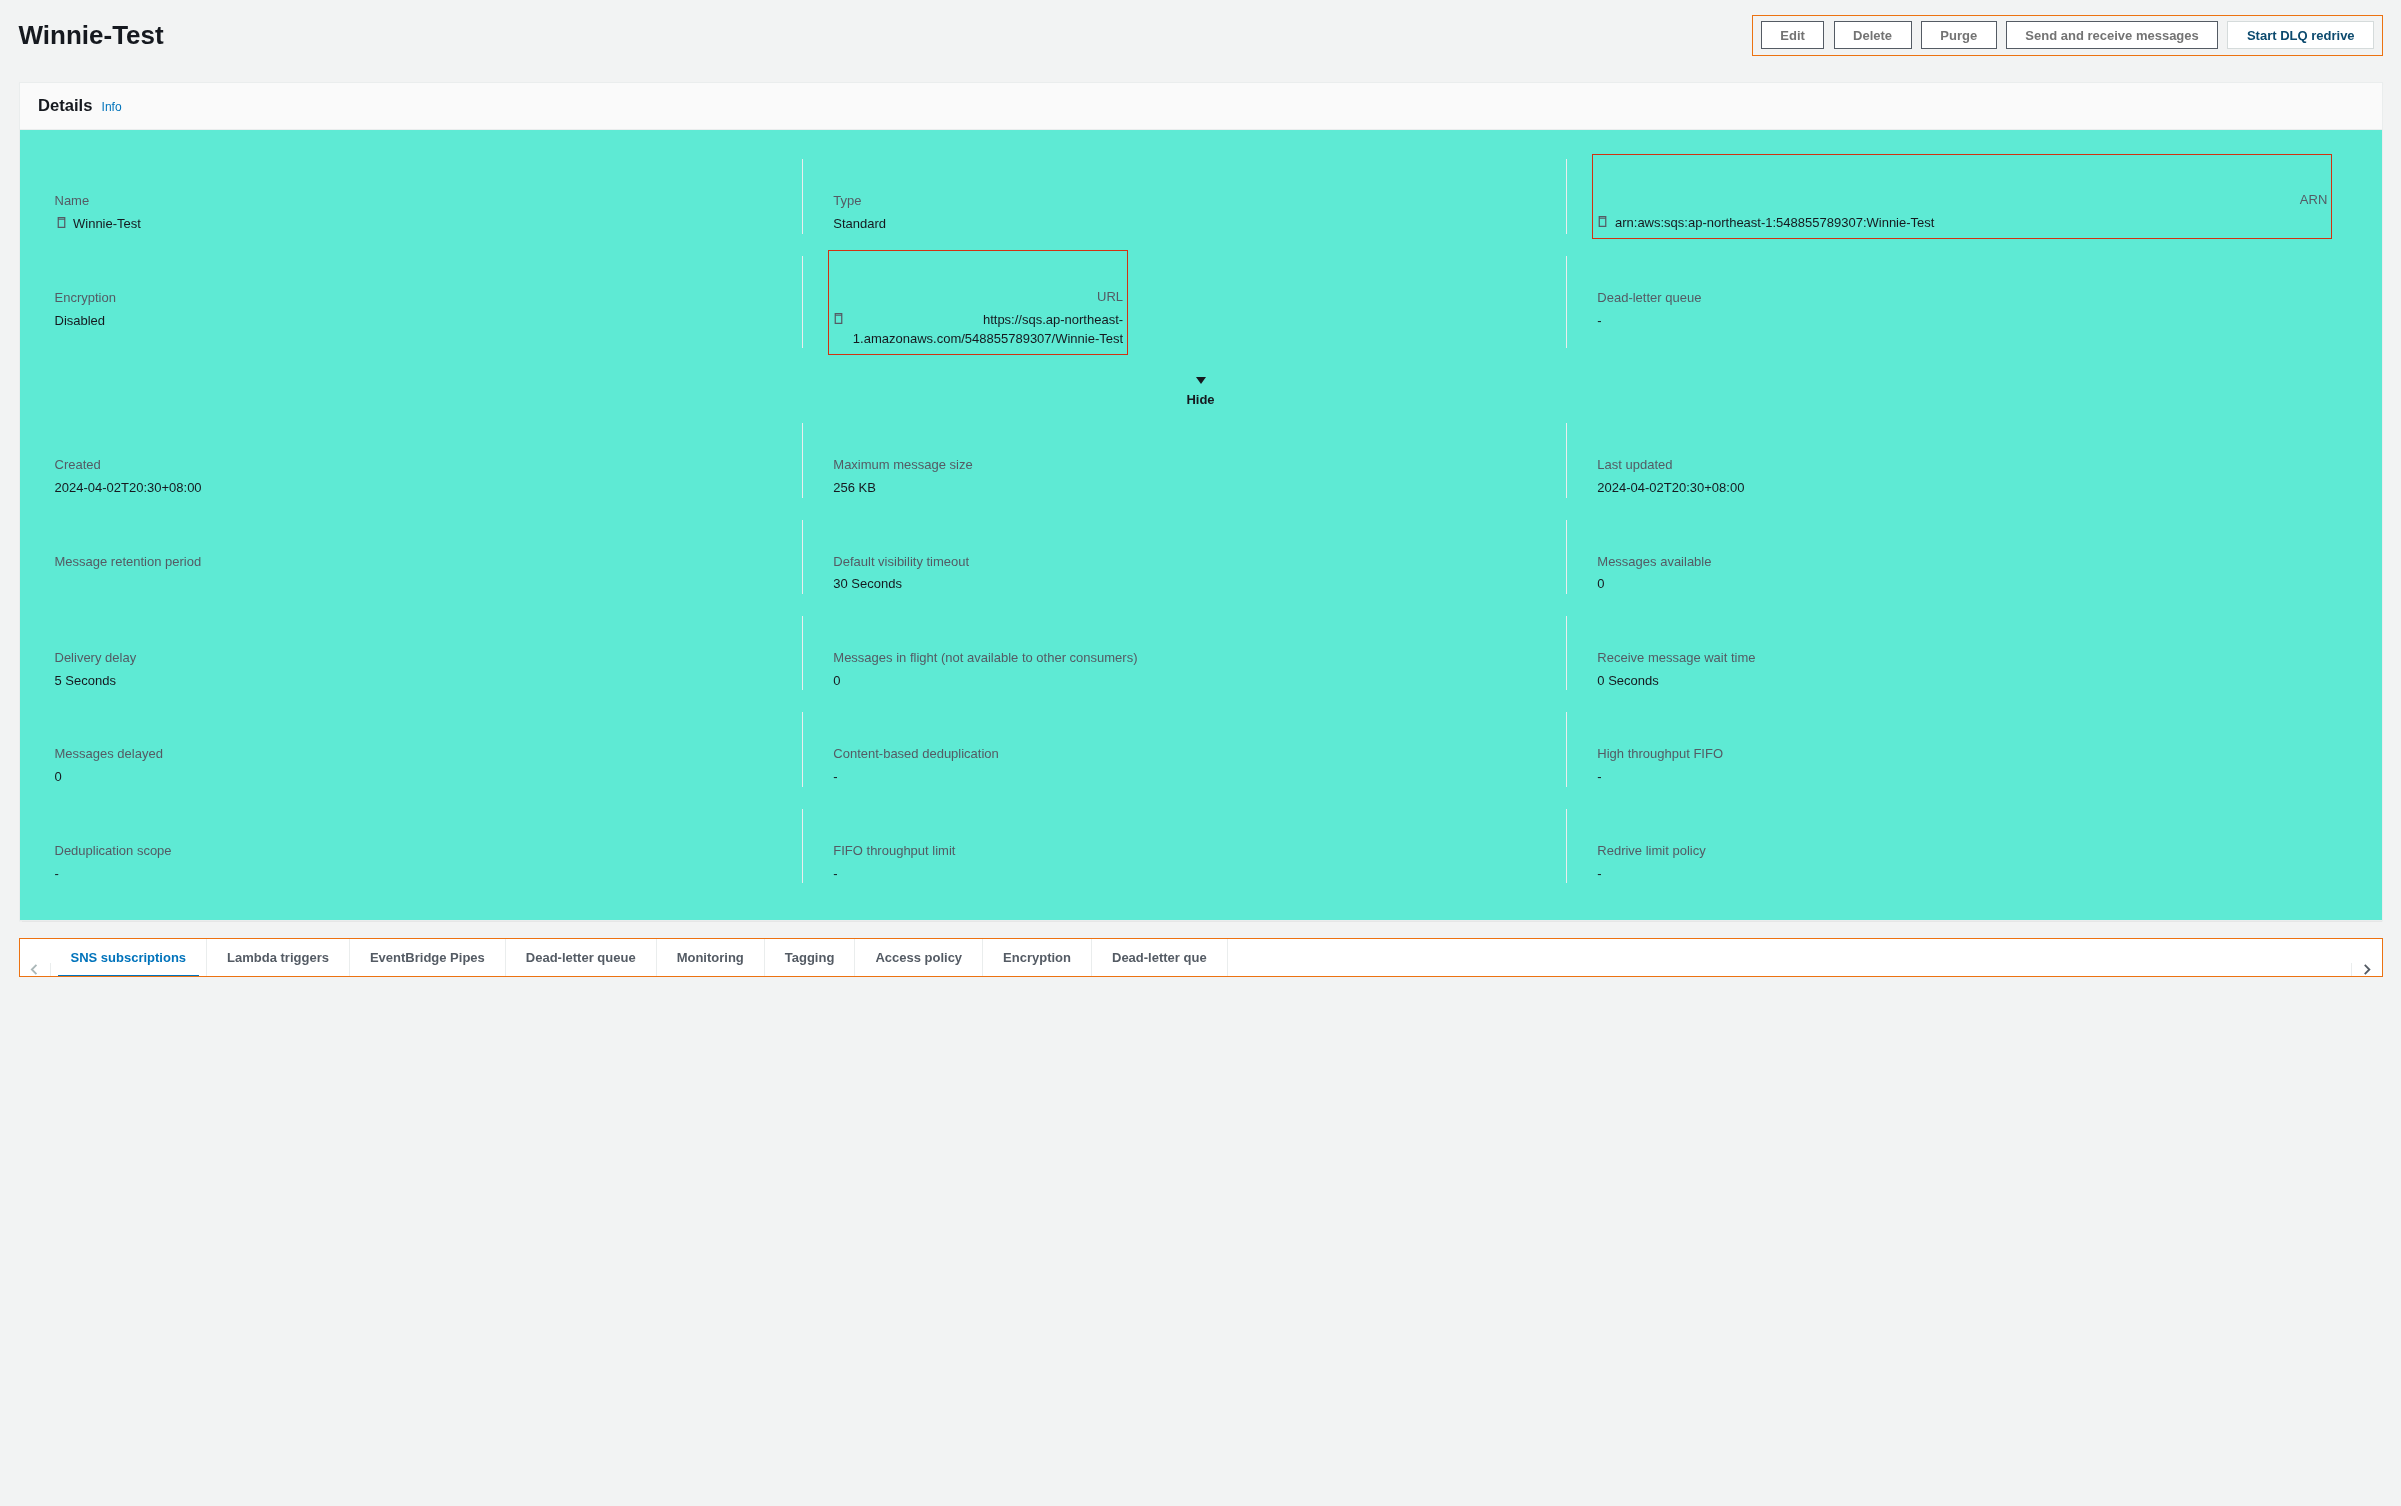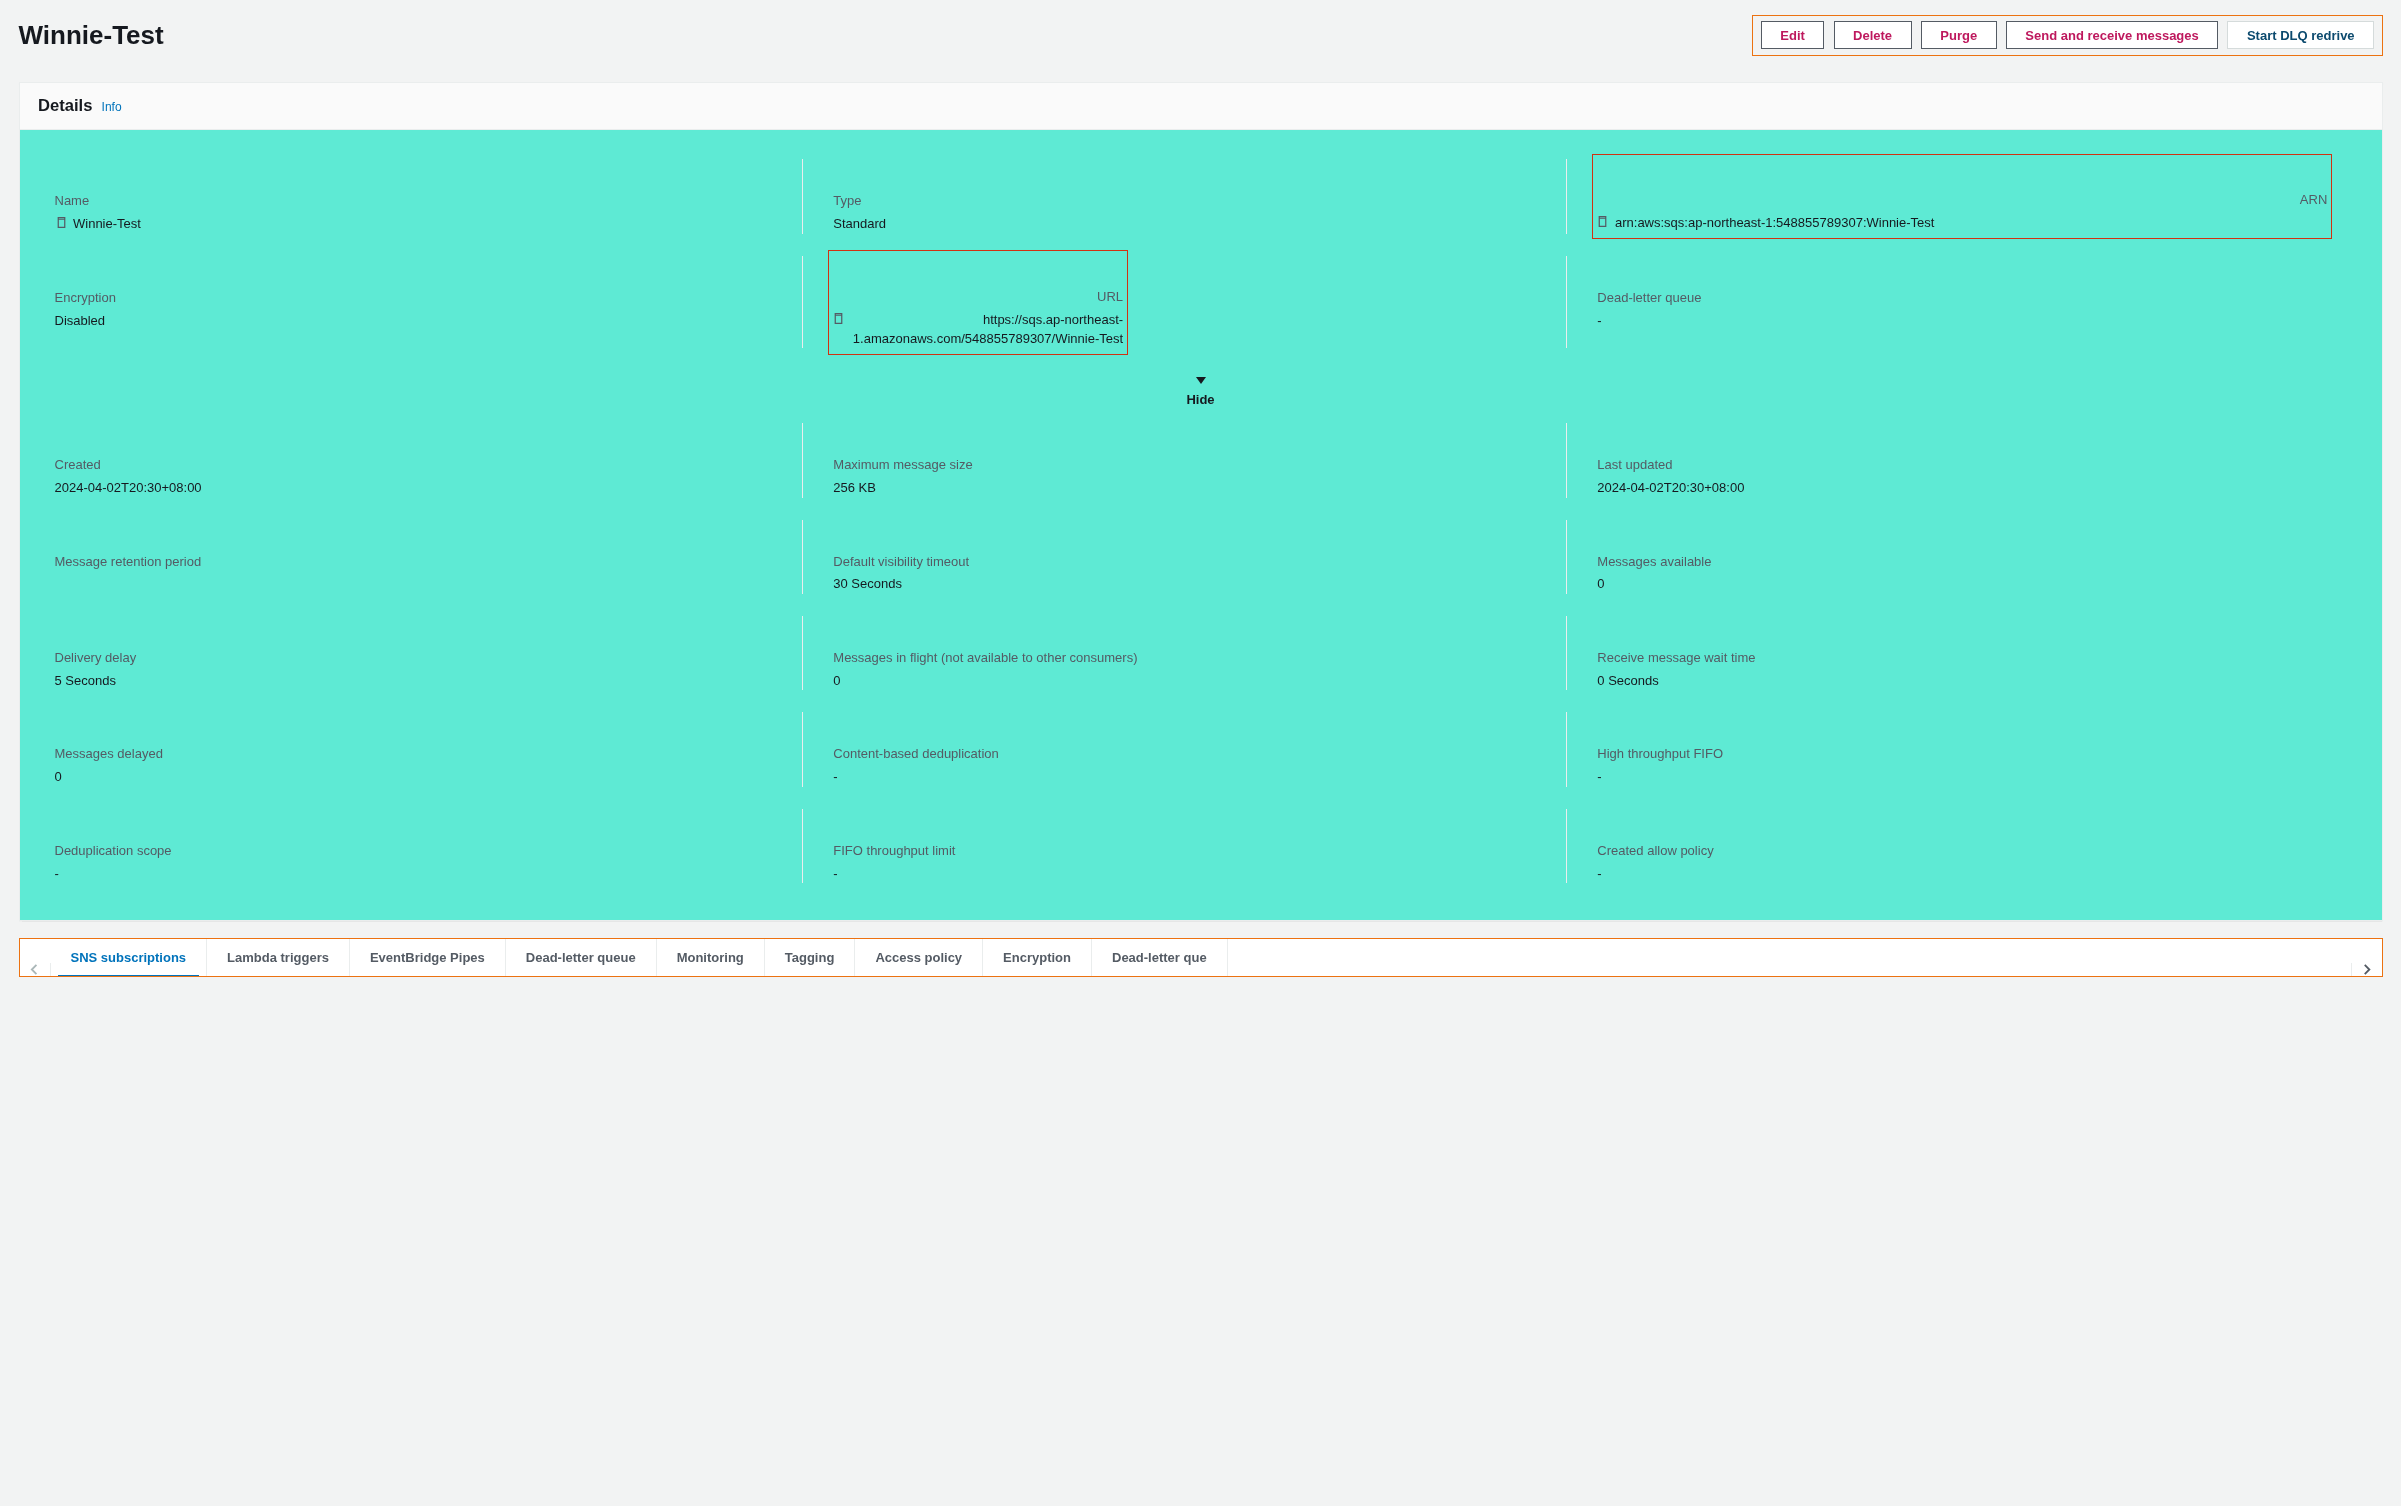--- a/index.html
+++ b/index.html
@@ -26,21 +26,21 @@
   }
   .action-bar {
     display: flex;
     gap: 9.2px;
     border: 1.8px solid #ec7211;
     padding: 5.5px 7.4px;
   }
   .btn {
     border: 0.9px solid #545b64;
     background: #fff;
-    color: #be185d;
+    color: #737373;
     font-weight: 700;
     font-size: 13px;
     padding: 5.5px 18.5px;
     cursor: pointer;
     white-space: nowrap;
   }
   .btn.disabled {
     color: #0c4a6e;
     border-color: #d5dbdb;
     background: #fff;
@@ -341,21 +341,21 @@
               <span class="cell-value-text">-</span>
             </div>
         </div>
         <div class="cell col-sep-l spacer-col2">
           <div class="cell-label">FIFO throughput limit</div>
           <div class="cell-value">
               <span class="cell-value-text">-</span>
             </div>
         </div>
         <div class="cell col-sep-l spacer-col3">
-          <div class="cell-label">Created allow policy</div>
+          <div class="cell-label">Redrive limit policy</div>
           <div class="cell-value">
               <span class="cell-value-text">-</span>
             </div>
         </div>
       </div>
 
     </div>
   </div>
 </div>
 

